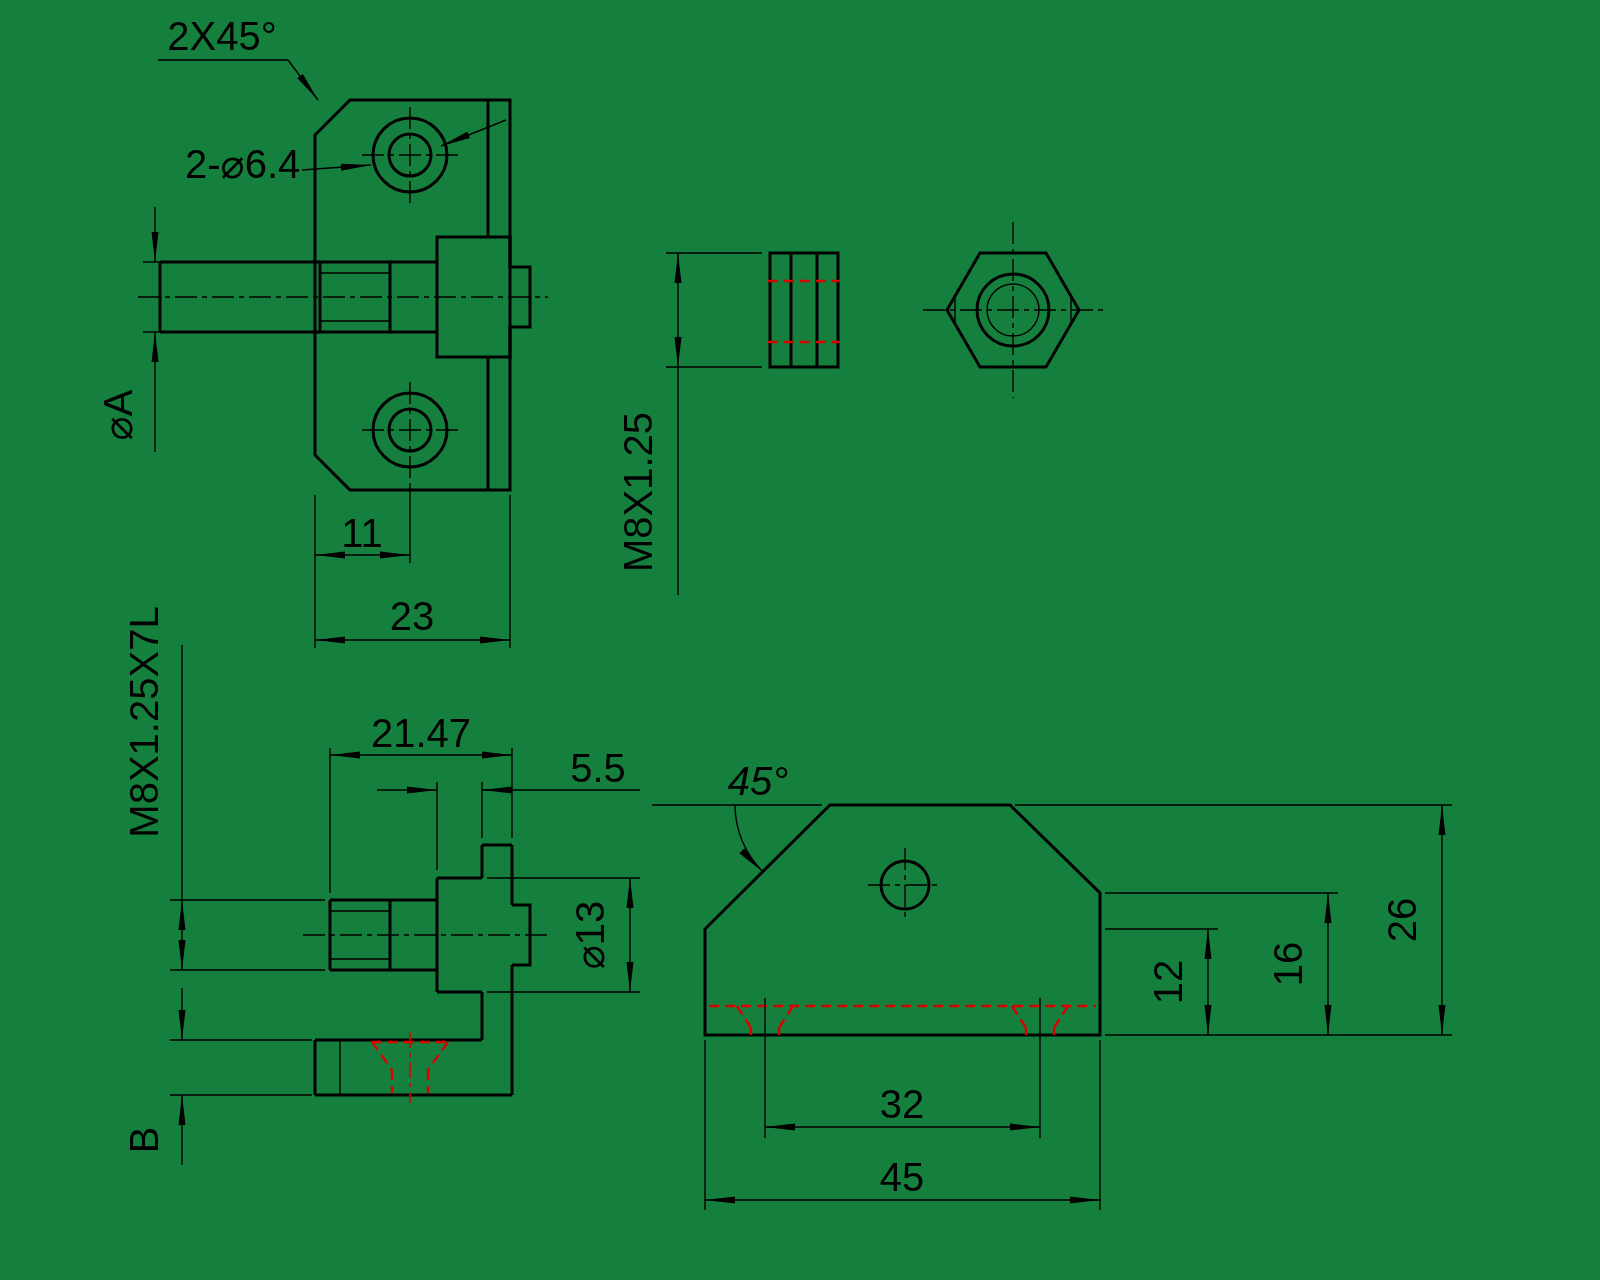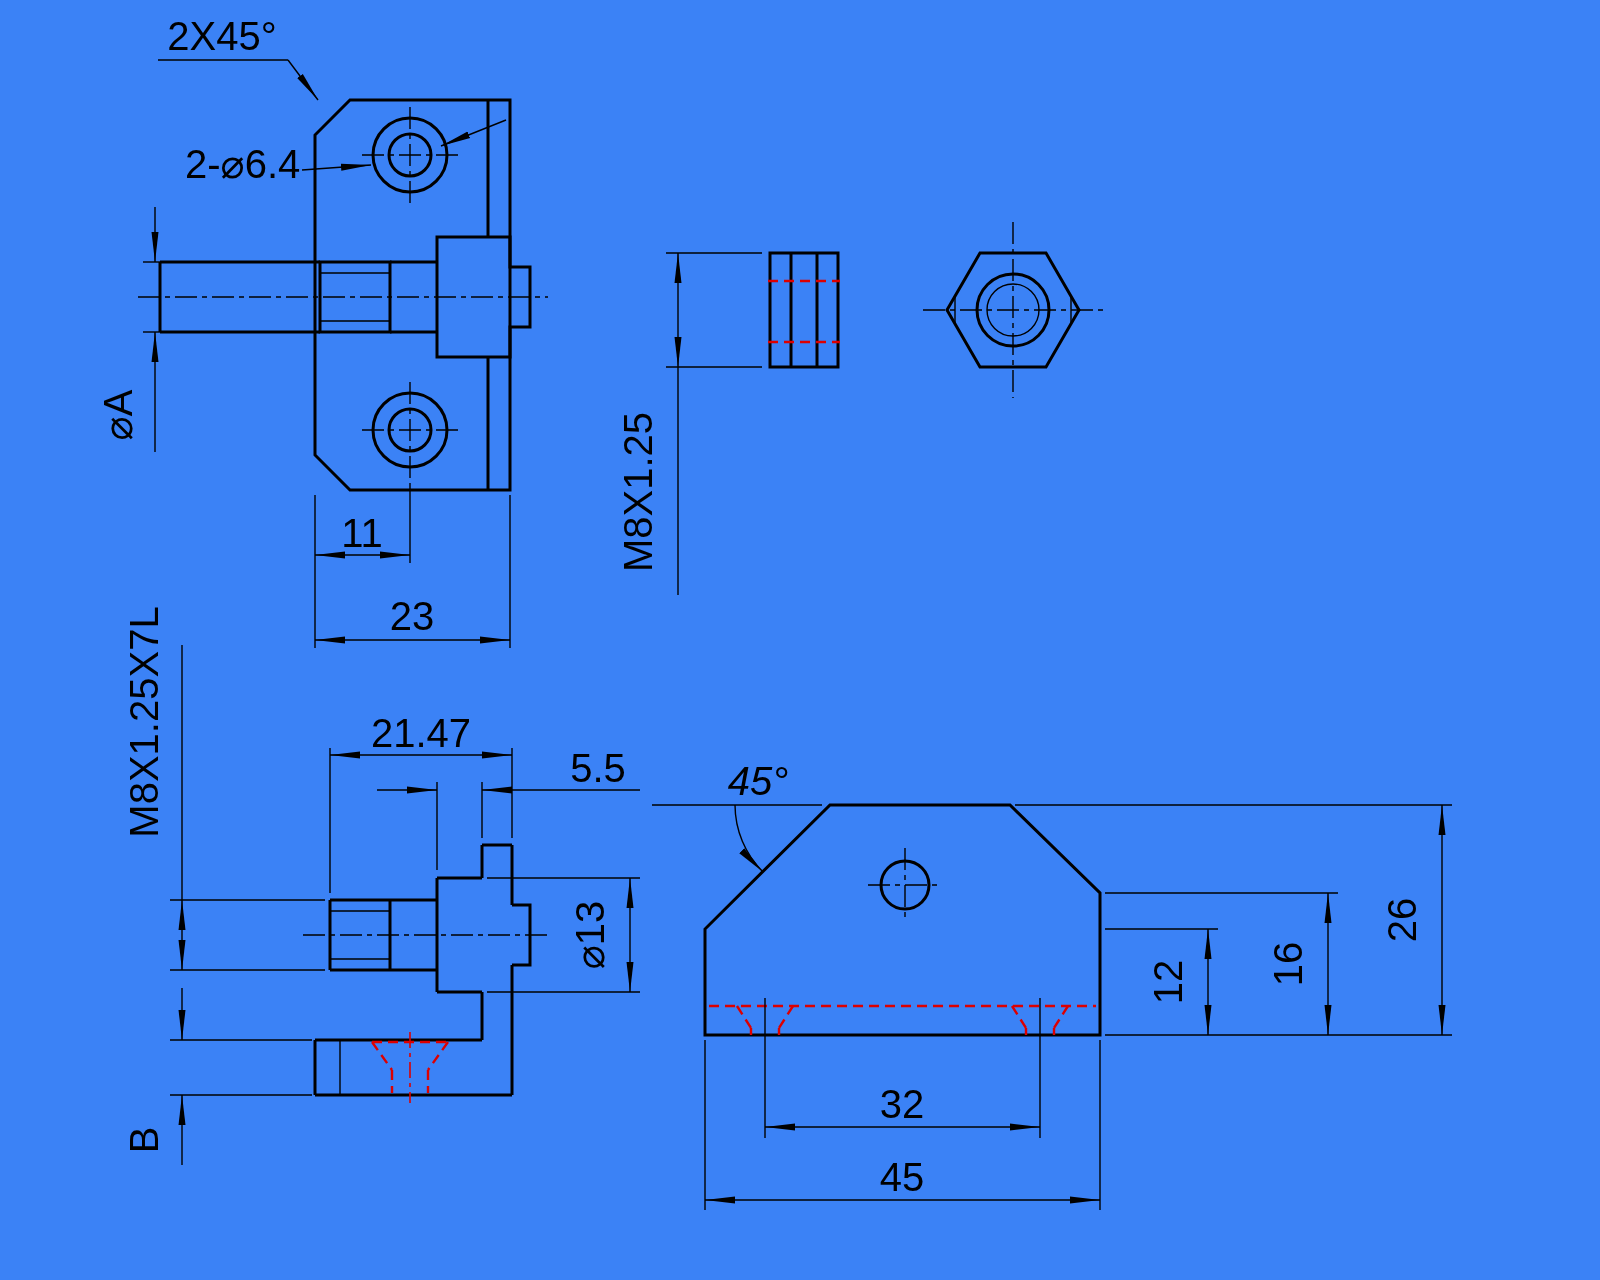--- a/index.html
+++ b/index.html
@@ -1,16 +1,16 @@
 <!DOCTYPE html>
 <html><head>
 <meta charset="utf-8">
 <style>
   html,body{margin:0;padding:0;background:#ffffff;}
-  .page{width:1600px;height:1280px;background:#3b82f6;position:relative;overflow:hidden;}
+  .page{width:1600px;height:1280px;background:#15803d;position:relative;overflow:hidden;}
   svg{display:block;}
   .ol{stroke:#000;stroke-width:3;fill:none;stroke-linejoin:miter;}
   .thin{stroke:#000;stroke-width:1.4;fill:none;}
   .cl{stroke:#000;stroke-width:1.4;fill:none;stroke-dasharray:22 5 5 5;}
   .red{stroke:#dd0000;stroke-width:2.4;fill:none;stroke-dasharray:10 6;}
   .redcl{stroke:#dd0000;stroke-width:1.6;fill:none;stroke-dasharray:16 5 4 5;}
   text{fill:#000;font-family:"Liberation Sans","DejaVu Sans",sans-serif;font-size:40px;}
   .lab{text-anchor:middle;}
 </style>
 </head>

